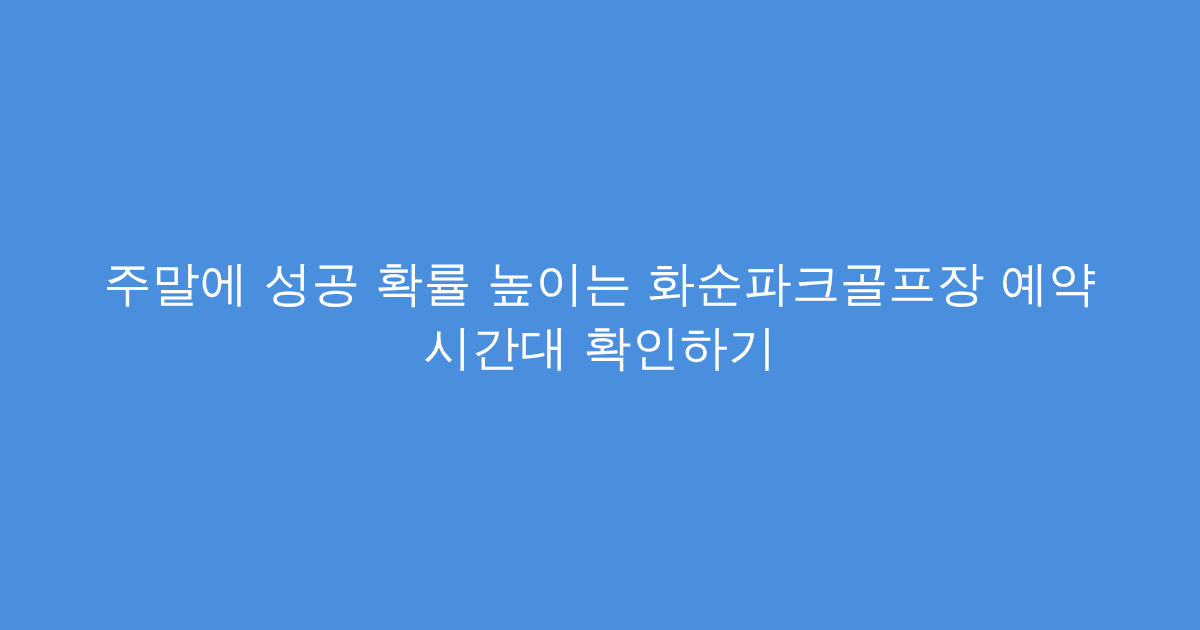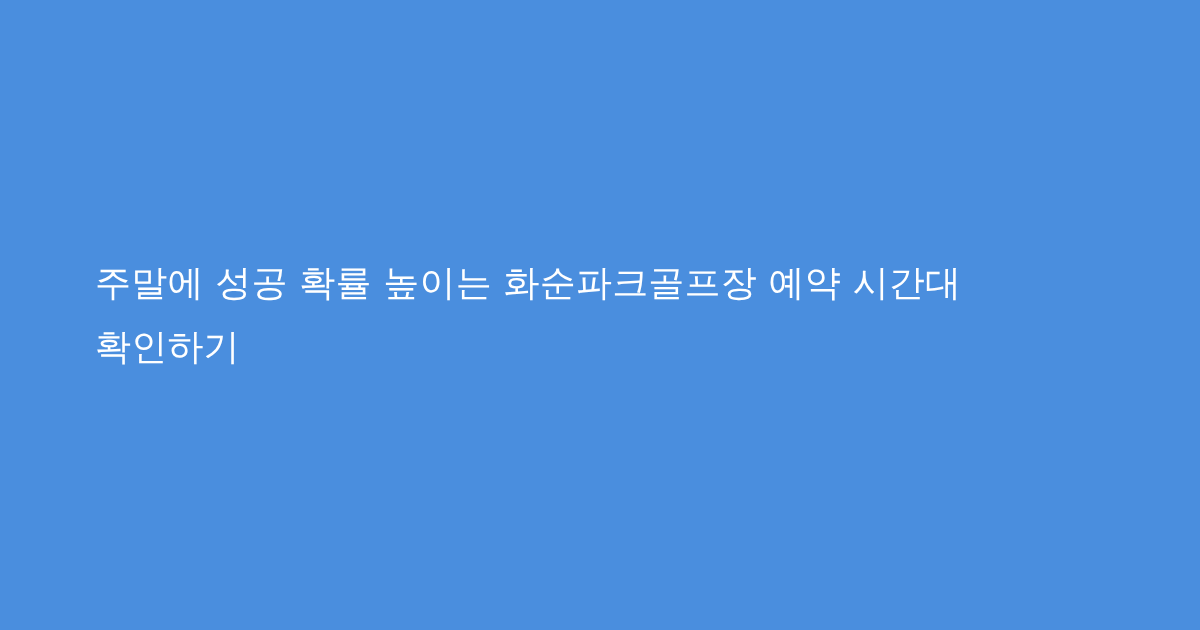--- a/index.html
+++ b/index.html
@@ -25,23 +25,24 @@
     align-items: center;
     justify-content: center;
     background-color: #4a8ede; 
     padding: 0 60px;
   }
 
   .headline {
     margin: 12px;
     width: 100%;
     max-width: 1010px;
+    text-align: center;
     color: #ffffff; 
     font-family: "DejaVu Sans", "Liberation Sans", sans-serif;
-    font-size: 36px;
+    font-size: 48px;
     font-weight: 400;
     line-height: 64px;
     letter-spacing: 0.2px;
     word-break: keep-all;
     white-space: pre-line;
     -webkit-font-smoothing: antialiased;
   }
 </style>
 </head>
 <body>

